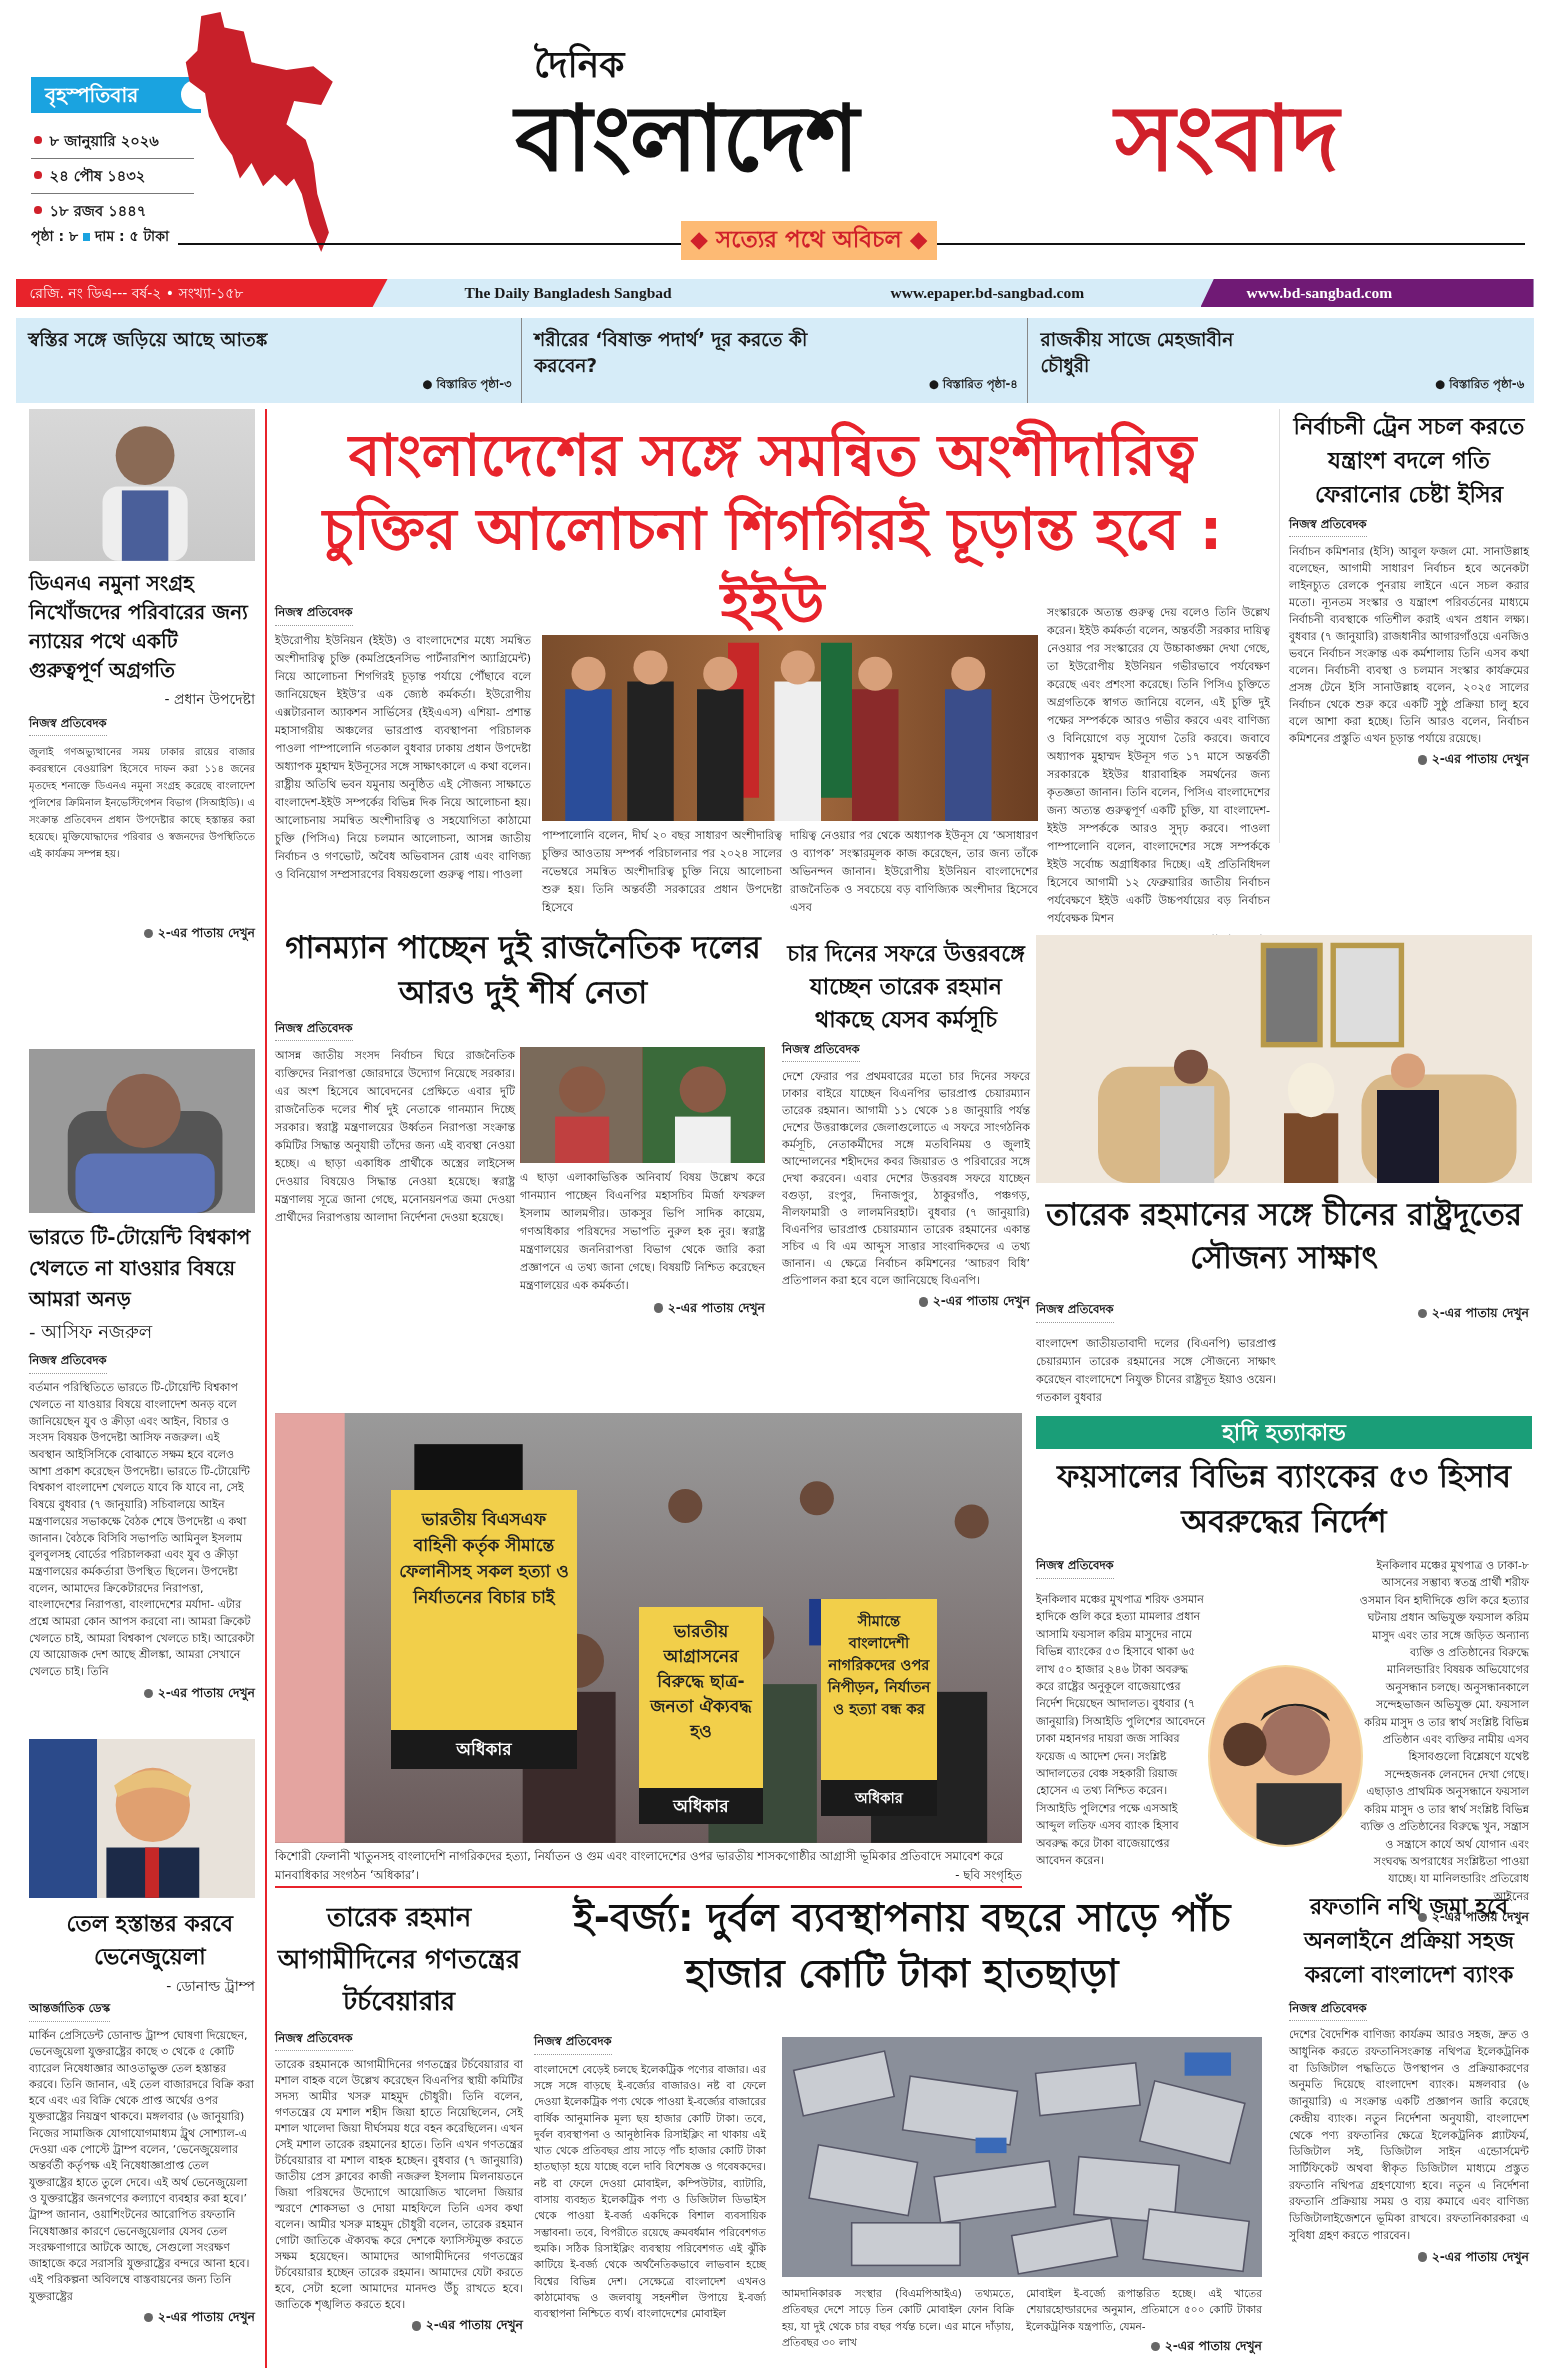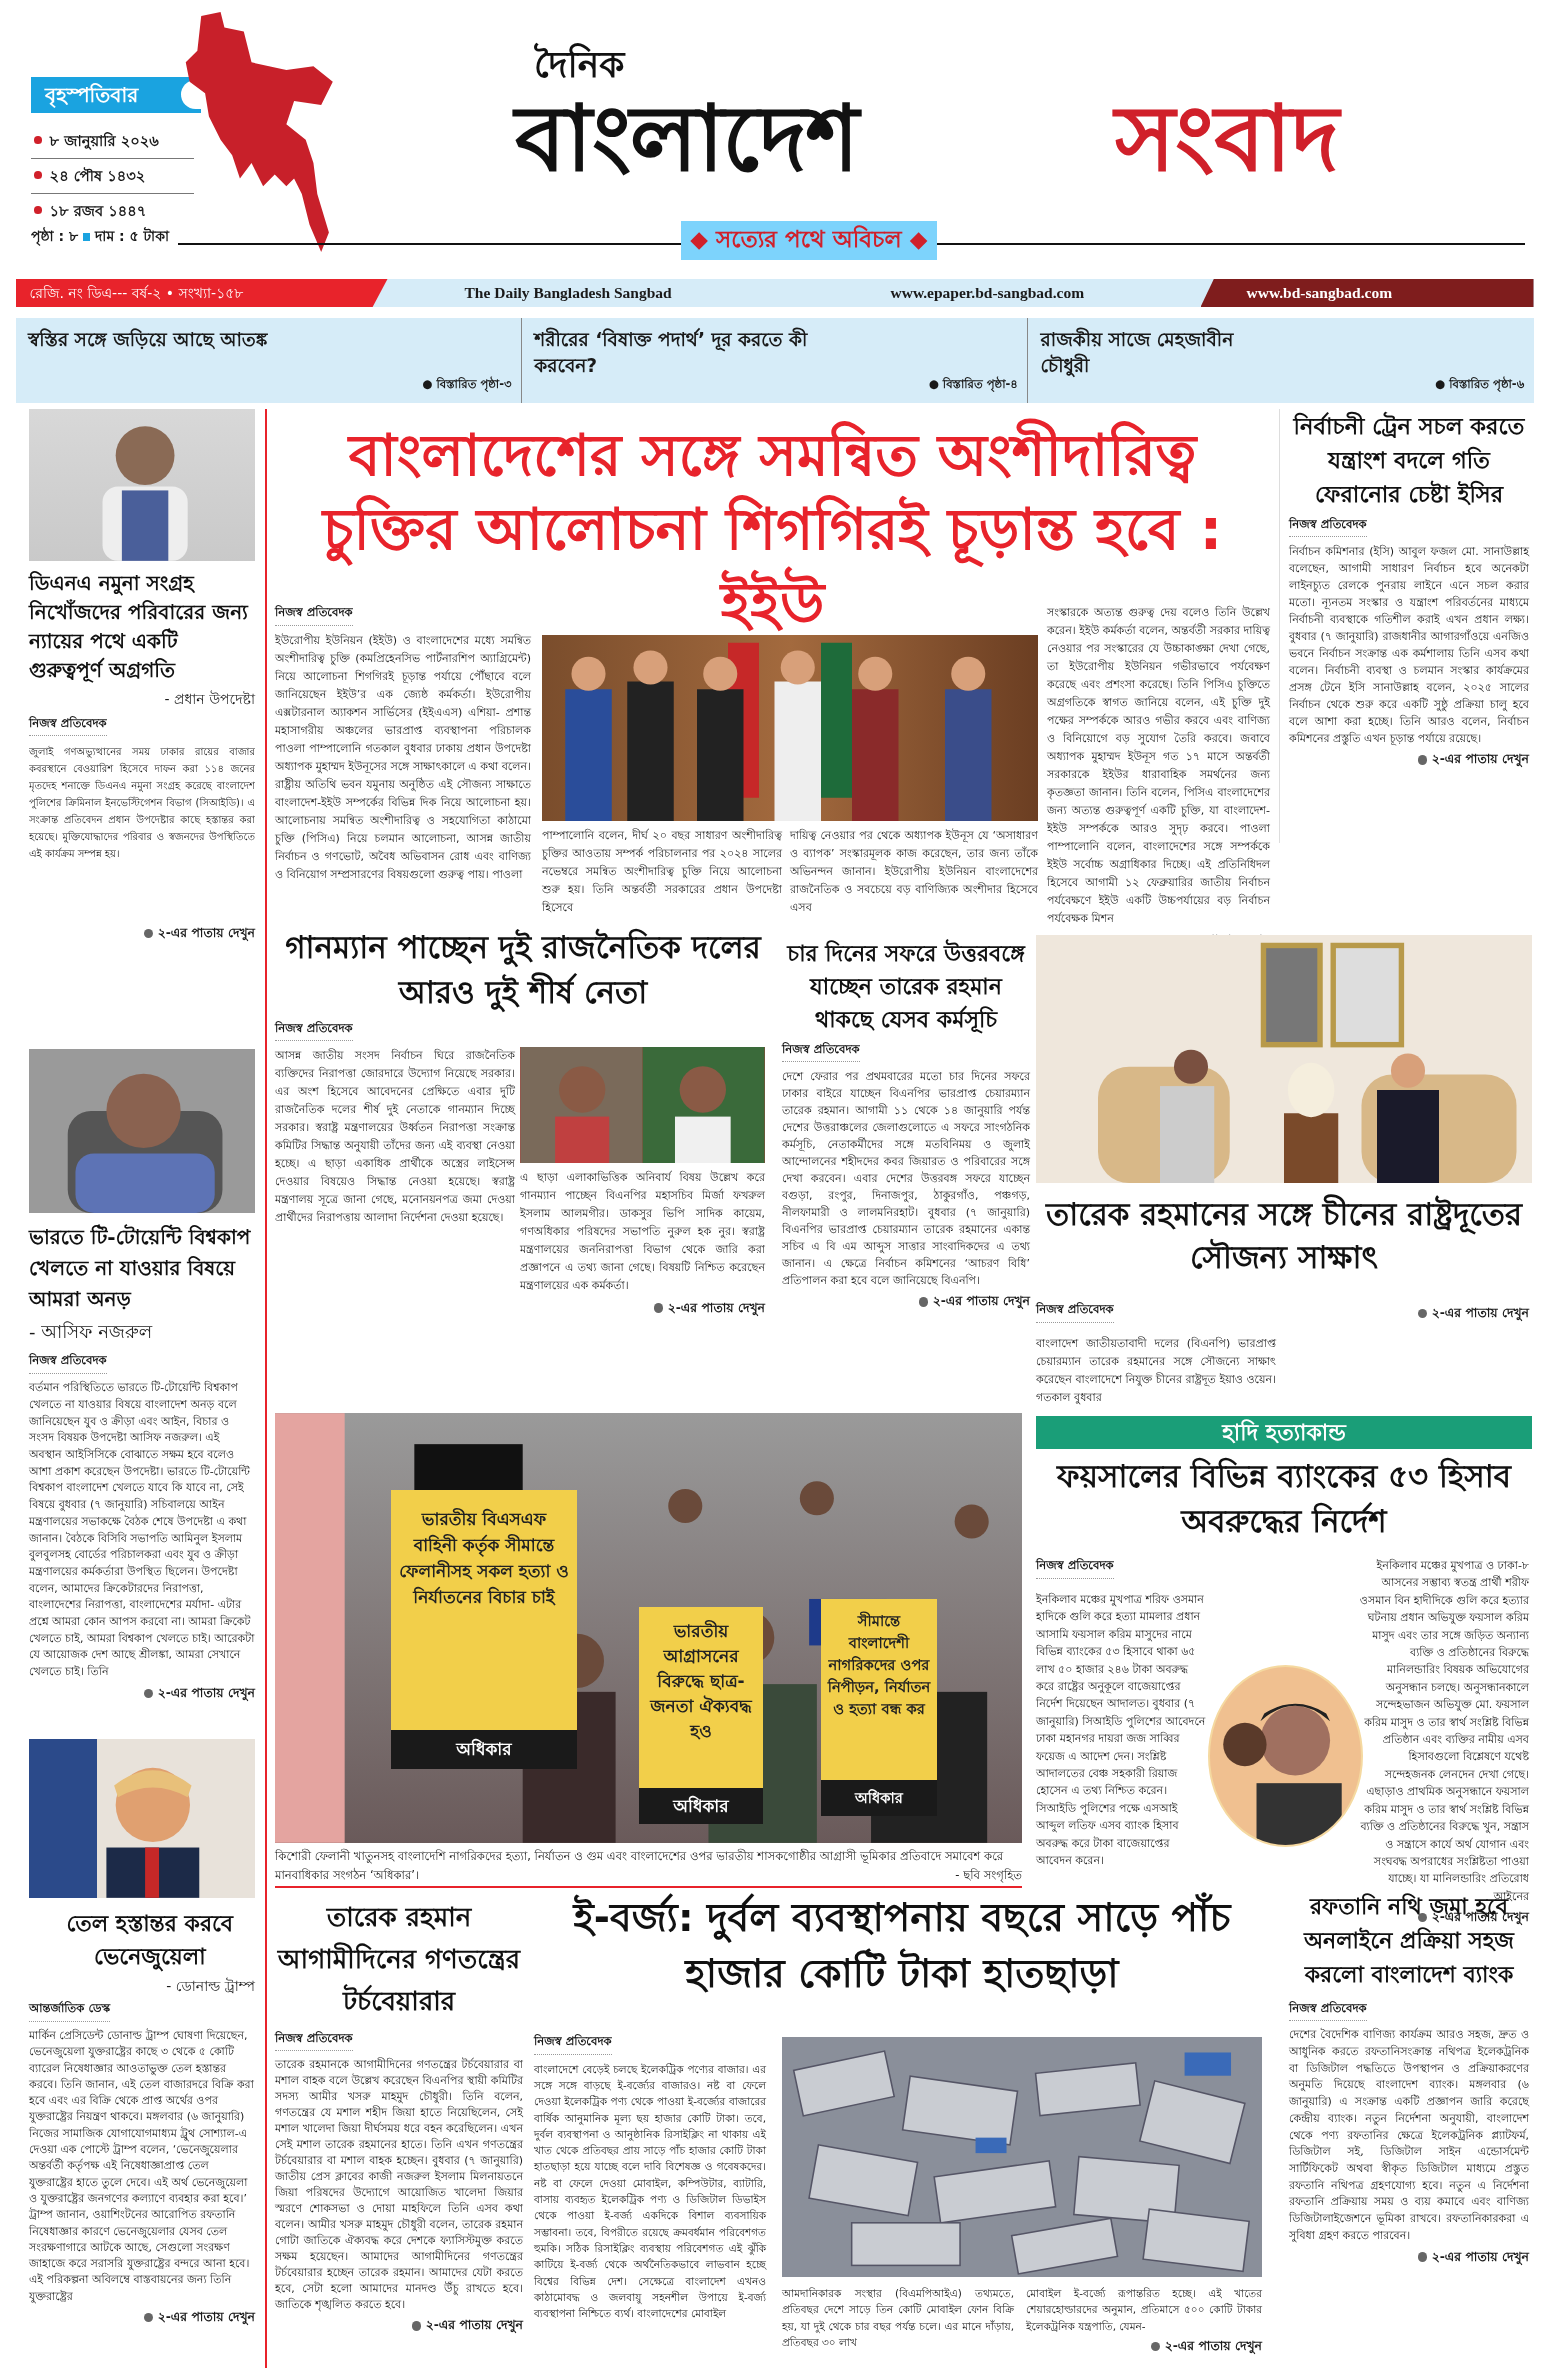--- a/index.html
+++ b/index.html
@@ -21,21 +21,21 @@
 .pginfo .sq{display:inline-block;width:7.7px;height:7.7px;background:#1aa3e0;margin:0 4.6px}
 .map{left:178px;top:7.7px;width:178px;height:248px}
 .logo-small{left:534px;top:37px;font-size:36px;font-weight:bold;color:#111}
 .logo-big{left:515px;top:68px;font-size:91px;font-weight:900;color:#111;letter-spacing:-1.5px;font-family:"DejaVu Serif",serif}
 .logo-red{left:1115px;top:68px;font-size:91px;font-weight:900;color:#d0202a;font-family:"DejaVu Serif",serif}
 .tagline{left:681px;top:221px;font-size:23px;font-weight:bold;color:#d0202a}
 .tag-rule{left:178px;top:243px;width:1347px;height:1.5px;background:#111}
 
 .infobar{left:15.5px;top:279px;width:1518px;height:28px;background:#d6ecf8}
 .infobar .l{position:absolute;left:0;top:0;width:372px;height:28px;background:#e8232b;color:#fff;font-size:14px;line-height:28px;padding-left:14px;clip-path:polygon(0 0,100% 0,96% 100%,0 100%)}
-.infobar .r{position:absolute;right:0;top:0;width:333px;height:28px;background:#7f1d1d;color:#fff;font-size:15.5px;line-height:28px;padding-left:46px;font-weight:bold;font-family:"Liberation Serif",serif;clip-path:polygon(4% 0,100% 0,100% 100%,0 100%)}
+.infobar .r{position:absolute;right:0;top:0;width:333px;height:28px;background:#701a75;color:#fff;font-size:15.5px;line-height:28px;padding-left:46px;font-weight:bold;font-family:"Liberation Serif",serif;clip-path:polygon(4% 0,100% 0,100% 100%,0 100%)}
 .infobar .c1{position:absolute;left:449px;top:0;font-size:15.5px;line-height:28px;font-weight:bold;font-family:"Liberation Serif",serif}
 .infobar .c2{position:absolute;left:875px;top:0;font-size:15.5px;line-height:28px;font-weight:bold;font-family:"Liberation Serif",serif}
 
 .teasers{left:15.5px;top:318px;width:1518px;height:85px;background:#d6ecf8;display:flex}
 .teaser{flex:1;border-right:1.5px solid #888;padding:9.3px 12.4px;position:relative}
 .teaser:last-child{border-right:none}
 .teaser .t{font-size:18.6px;line-height:26px;font-weight:bold;width:294px}
 .teaser .p{position:absolute;right:9.3px;bottom:7.7px;font-size:11.6px;font-weight:bold}
 .teaser .p:before{content:"● "}
 
@@ -56,21 +56,21 @@
 <div class="abs pginfo">
   <span>পৃষ্ঠা : ৮</span><span class="sq"></span><span>দাম : ৫ টাকা</span>
 </div>
 <svg class="abs map" viewBox="0 0 230 320">
   <path d="M30 10 L55 5 L60 25 L85 30 L95 70 L140 80 L175 75 L200 95 L185 125 L150 120 L140 150 L165 170 L175 200 L180 240 L195 290 L185 315 L170 280 L160 240 L150 220 L140 230 L125 215 L110 230 L95 200 L80 220 L70 190 L55 170 L40 140 L35 110 L15 95 L10 70 L25 55 Z" fill="#c8202a"></path>
 </svg>
 <div class="abs logo-small">দৈনিক</div>
 <div class="abs logo-big">বাংলাদেশ</div>
 <div class="abs logo-red">সংবাদ</div>
 <div class="abs tag-rule"></div>
-<div class="abs tagline" style="background:#7dd3fc;padding:0 9.3px">◆ সত্যের পথে অবিচল ◆</div>
+<div class="abs tagline" style="background:#fdba74;padding:0 9.3px">◆ সত্যের পথে অবিচল ◆</div>
 
 <div class="abs infobar">
   <div class="l">রেজি. নং ডিএ--- বর্ষ-২ • সংখ্যা-১৫৮</div>
   <div class="c1">The Daily Bangladesh Sangbad</div>
   <div class="c2">www.epaper.bd-sangbad.com</div>
   <div class="r">www.bd-sangbad.com</div>
 </div>
 
 <div class="abs teasers">
   <div class="teaser">

